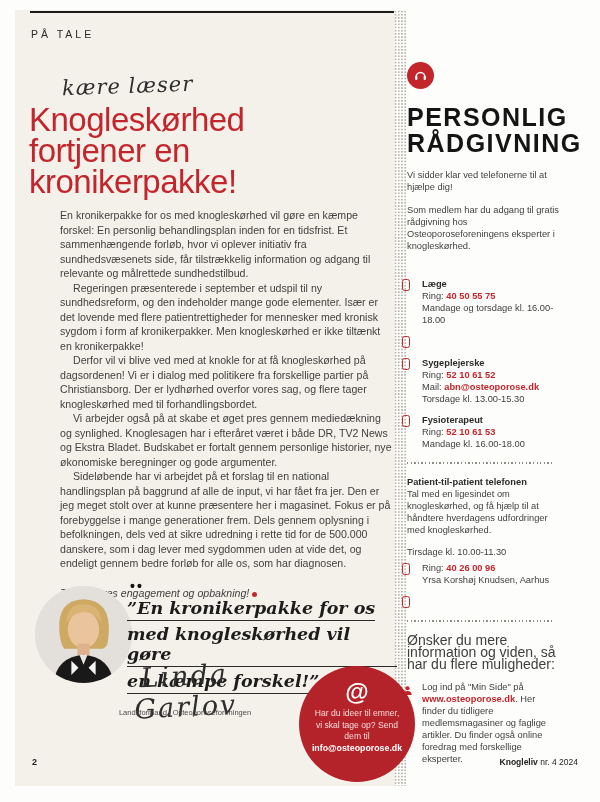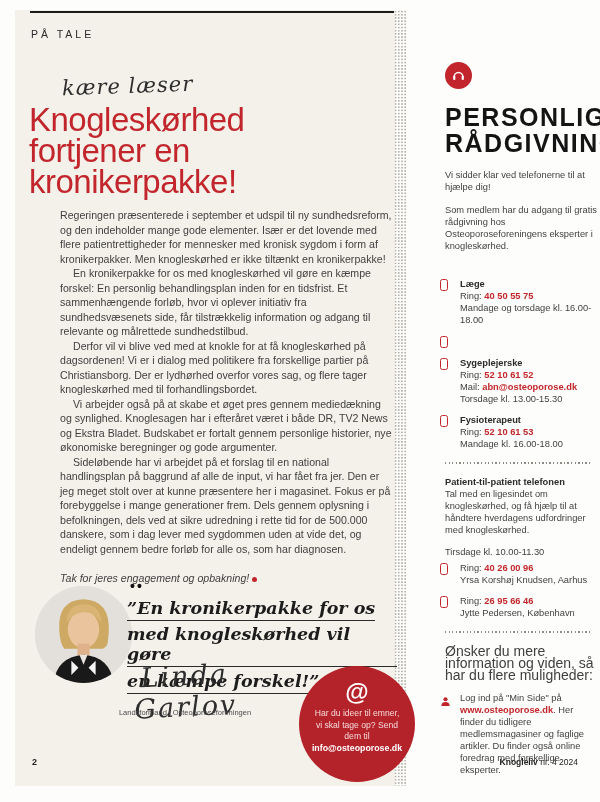--- a/index.html
+++ b/index.html
@@ -43,21 +43,21 @@
     background:#b5232a; color:#fff; text-align:center; padding-top:14px; z-index:5; }
   .idea-at { font-size:24px; font-weight:bold; line-height:24px; }
   .idea-text { font-size:8.6px; line-height:11.5px; margin-top:4px; padding:0 14px; color:#f3d9d9; }
   .idea-mail { font-size:8.8px; font-weight:bold; color:#fff; }
 
   .footer-left { position:absolute; left:32px; top:757px; font-size:9px; font-weight:bold; color:#222; }
   .footer-right { position:absolute; right:22px; top:757px; font-size:8.5px; color:#222; }
   .footer-right b { font-weight:bold; }
 
   
-  .sidebar { position:absolute; left:440px; top:62px; width:158px; }
+  .sidebar { position:absolute; left:402px; top:62px; width:158px; }
   .badge { width:27px; height:27px; border-radius:50%; background:#c2262c; margin-left:5px;
     display:flex; align-items:center; justify-content:center; }
   .sb-title { margin-top:15px; margin-left:5px; font-size:25px; line-height:26px; font-weight:800;
     color:#141414; letter-spacing:1.5px; }
   .sb-intro { margin:13px 0 0 5px; font-size:9.3px; line-height:12.3px; color:#3f3f3f; }
   .sb-intro + .sb-intro { margin-top:10px; }
 
   .experts { margin-top:25px; }
   .exp-row { display:flex; margin-bottom:9px; }
   .exp-ico { flex:0 0 20px; padding-top:1px; }
@@ -84,22 +84,22 @@
 
 <div class="cream"></div>
 <div class="dotstrip"></div>
 <div class="toprule"></div>
 
 <div class="kicker">PÅ TALE</div>
 <div class="salutation">kære læser</div>
 <h1 class="headline">Knogleskørhed fortjener en kronikerpakke!</h1>
 
 <div class="article">
+  <p>En kronikerpakke for os med knogleskørhed vil gøre en kæmpe forskel: En personlig behandlingsplan inden for en tidsfrist. Et sammenhængende forløb, hvor vi oplever initiativ fra sundhedsvæsenets side, får tilstrækkelig information og adgang til relevante og målrettede sundhedstilbud.</p>
   <p>Regeringen præsenterede i september et udspil til ny sundhedsreform, og den indeholder mange gode elementer. Især er det lovende med flere patientrettigheder for mennesker med kronisk sygdom i form af kronikerpakker. Men knogleskørhed er ikke tiltænkt en kronikerpakke!</p>
-  <p>En kronikerpakke for os med knogleskørhed vil gøre en kæmpe forskel: En personlig behandlingsplan inden for en tidsfrist. Et sammenhængende forløb, hvor vi oplever initiativ fra sundhedsvæsenets side, får tilstrækkelig information og adgang til relevante og målrettede sundhedstilbud.</p>
   <p>Derfor vil vi blive ved med at knokle for at få knogleskørhed på dagsordenen! Vi er i dialog med politikere fra forskellige partier på Christiansborg. Der er lydhørhed overfor vores sag, og flere tager knogleskørhed med til forhandlingsbordet.</p>
   <p>Vi arbejder også på at skabe et øget pres gennem mediedækning og synlighed. Knoglesagen har i efteråret været i både DR, TV2 News og Ekstra Bladet. Budskabet er fortalt gennem personlige historier, nye økonomiske beregninger og gode argumenter.</p>
   <p>Sideløbende har vi arbejdet på et forslag til en national handlingsplan på baggrund af alle de input, vi har fået fra jer. Den er jeg meget stolt over at kunne præsentere her i magasinet. Fokus er på forebyggelse i mange generationer frem. Dels gennem oplysning i befolkningen, dels ved at sikre udredning i rette tid for de 500.000 danskere, som i dag lever med sygdommen uden at vide det, og endeligt gennem bedre forløb for alle os, som har diagnosen.</p>
   <p class="thanks"><span>Tak for jeres engagement og opbakning!</span><span class="enddot"></span></p>
 </div>
 
 <div class="portrait">
   <svg viewBox="0 0 96 96">
     <rect width="96" height="96" fill="#e3e0db"></rect>
     <path d="M24 44 Q22 14 48 13 Q75 14 73 46 L72 56 Q71 61 67 62 L29 62 Q25 58 24 44 Z" fill="#cda963"></path>
@@ -201,24 +201,20 @@
         </div>
       <div class="exp-body">
         <div><span>Ring:</span> <span class="red-link">40 26 00 96</span></div>
         <div>Yrsa Korshøj Knudsen, Aarhus</div>
       </div>
     </div>
     <div class="exp-row">
       <div class="exp-ico">
           <div class="phone-ic"></div>
         </div>
-      <div class="exp-body">
-        <div><span>Ring:</span> <span class="red-link">26 95 66 46</span></div>
-        <div>Jytte Pedersen, København</div>
-      </div>
     </div>
   </div>
 
   <div class="dotdiv"></div>
 
   <div class="mi-intro">Ønsker du mere information og viden, så har du flere muligheder:</div>
 
   <div class="mi-row">
     <div class="mi-ico">
       <svg width="11" height="11" viewBox="0 0 24 24">

